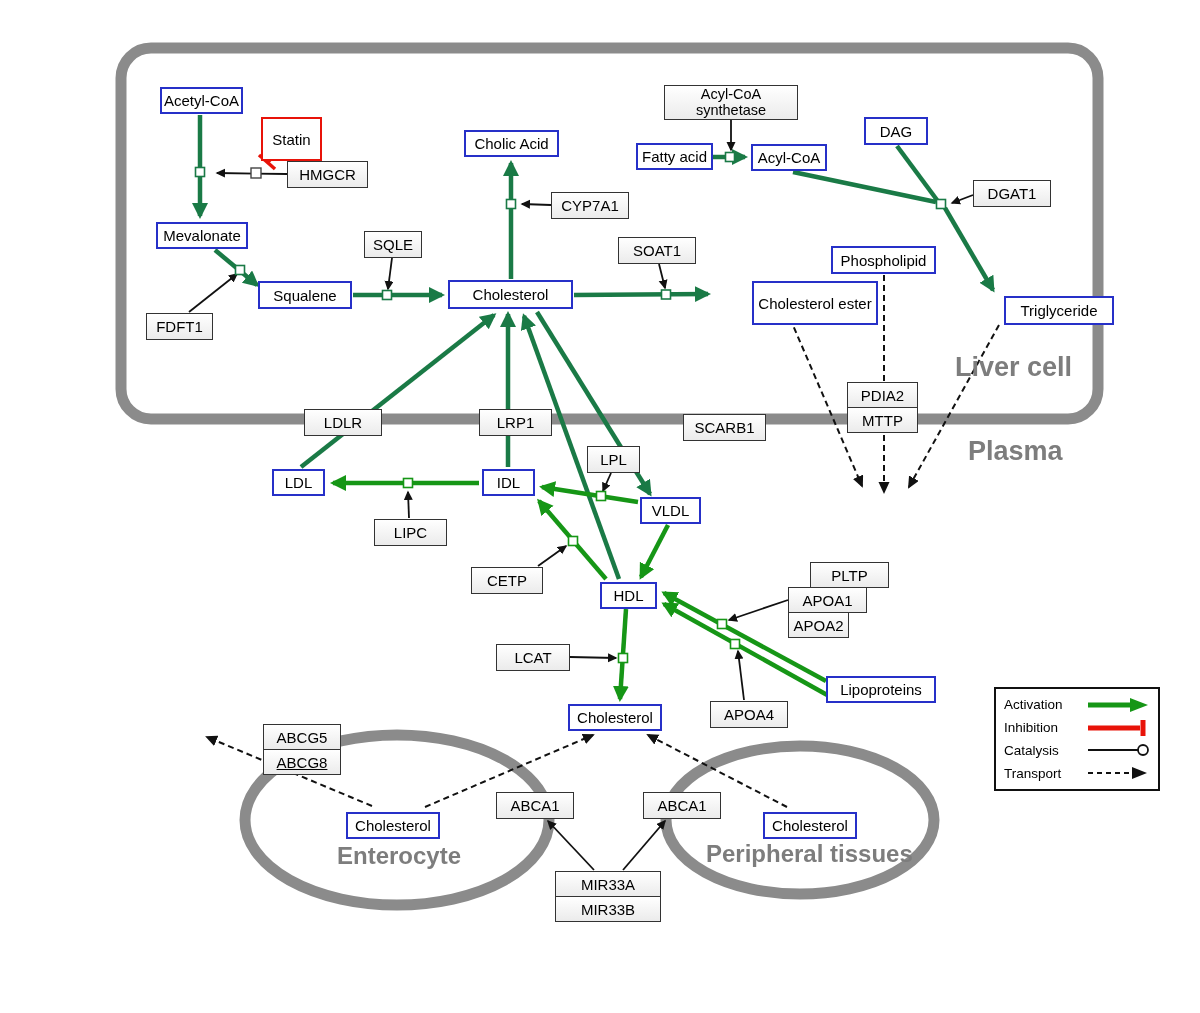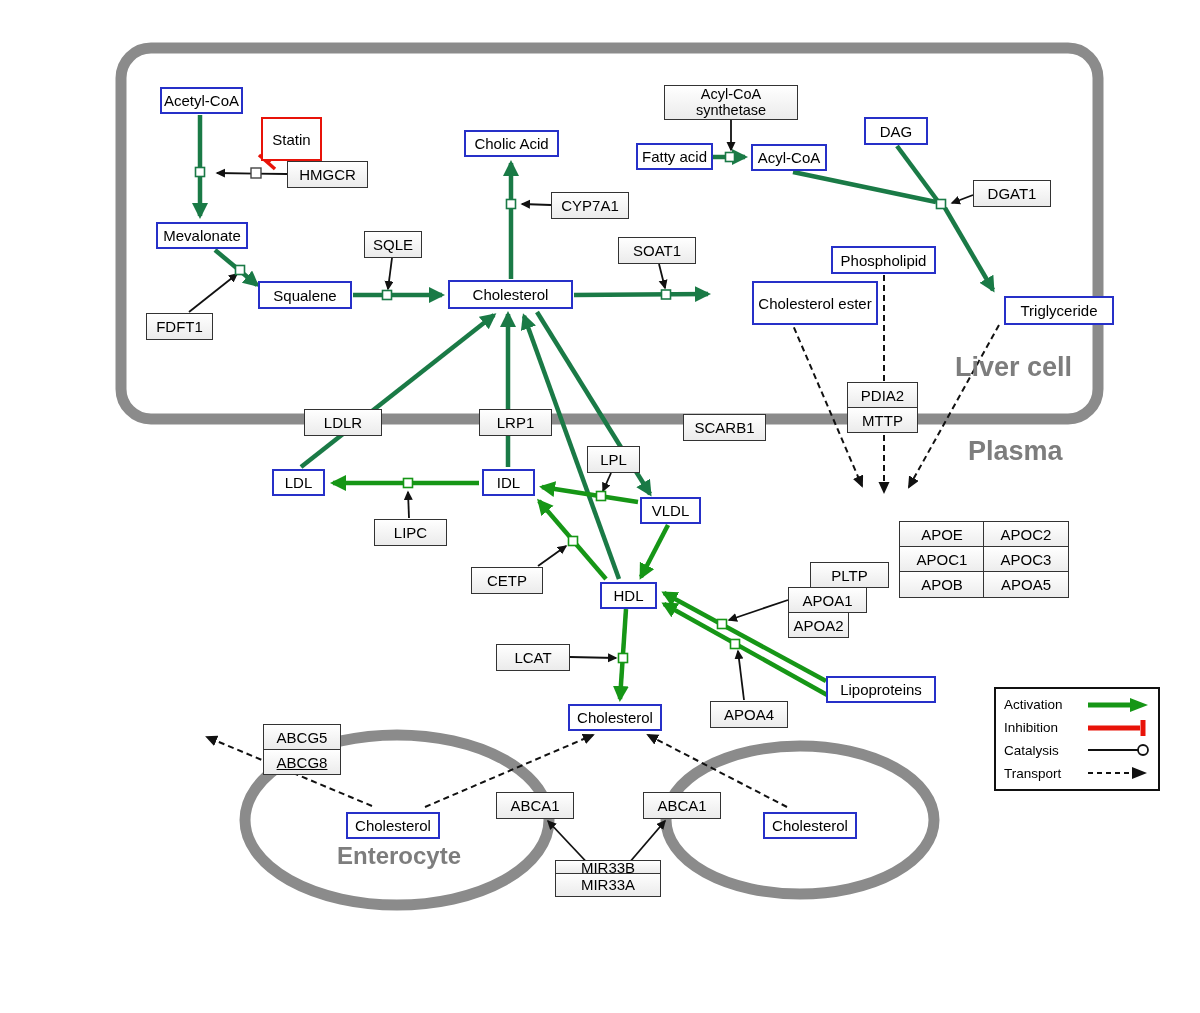--- a/index.html
+++ b/index.html
@@ -125,20 +125,21 @@
     <rect x="717.5" y="619.5" width="9" height="9" fill="#fff" stroke="#169616" stroke-width="1.6"></rect>
     <rect x="730.5" y="639.5" width="9" height="9" fill="#fff" stroke="#169616" stroke-width="1.6"></rect>
     <rect x="618.5" y="653.5" width="9" height="9" fill="#fff" stroke="#169616" stroke-width="1.6"></rect>
     <rect x="251" y="168" width="10" height="10" fill="#fff" stroke="#444" stroke-width="1.4"></rect>
   </g>
 </svg>
 
 <div class="region-label big" style="left:955px;top:352px;">Liver cell</div>
 <div class="region-label big" style="left:968px;top:436px;">Plasma</div>
 <div class="region-label mid" style="left:337px;top:842px;">Enterocyte</div>
+<div class="region-label mid" style="left:706px;top:840px;">Peripheral tissues</div>
 
 <div class="node blue" style="left:160px;top:87px;width:83px;height:27px;">Acetyl-CoA</div>
 <div class="node blue" style="left:156px;top:222px;width:92px;height:27px;">Mevalonate</div>
 <div class="node blue" style="left:258px;top:281px;width:94px;height:28px;">Squalene</div>
 <div class="node blue" style="left:464px;top:130px;width:95px;height:27px;">Cholic Acid</div>
 <div class="node blue" style="left:448px;top:280px;width:125px;height:29px;">Cholesterol</div>
 <div class="node blue" style="left:752px;top:281px;width:126px;height:44px;">Cholesterol ester</div>
 <div class="node blue" style="left:636px;top:143px;width:77px;height:27px;">Fatty acid</div>
 <div class="node blue" style="left:751px;top:144px;width:76px;height:27px;">Acyl-CoA</div>
 <div class="node blue" style="left:864px;top:117px;width:64px;height:28px;">DAG</div>
@@ -173,30 +174,22 @@
 <div class="node enz" style="left:788px;top:562px;width:79px;height:26px;margin-left:22px;">PLTP</div>
 <div class="node enz" style="left:788px;top:587px;width:79px;height:26px;">APOA1</div>
 <div class="node enz" style="left:788px;top:612px;width:61px;height:26px;">APOA2</div>
 <div class="node enz" style="left:496px;top:644px;width:74px;height:27px;">LCAT</div>
 <div class="node enz" style="left:710px;top:701px;width:78px;height:27px;">APOA4</div>
 <div class="node enz" style="left:263px;top:724px;width:78px;height:26px;">ABCG5</div>
 <div class="node enz" style="left:263px;top:749px;width:78px;height:26px;text-decoration:underline;">ABCG8</div>
 <div class="node enz" style="left:496px;top:792px;width:78px;height:27px;">ABCA1</div>
 <div class="node enz" style="left:643px;top:792px;width:78px;height:27px;">ABCA1</div>
 <div class="node enz" style="left:555px;top:871px;width:106px;height:26px;">MIR33A</div>
-<div class="node enz" style="left:555px;top:860px;width:106px;height:14px;">MIR33B</div>
-
-<div class="apo-table">
-  <div class="apo-cell">APOE</div>
-  <div class="apo-cell">APOC2</div>
-  <div class="apo-cell">APOC1</div>
-  <div class="apo-cell">APOC3</div>
-  <div class="apo-cell">APOB</div>
-  <div class="apo-cell">APOA5</div>
-</div>
+<div class="node enz" style="left:555px;top:896px;width:106px;height:26px;">MIR33B</div>
+
 
 <div class="legend">
   <div class="legend-row">
     <span class="legend-label">Activation</span>
     <svg width="64" height="18">
       <line x1="2" y1="9" x2="46" y2="9" stroke="#169616" stroke-width="5"></line>
       <path d="M44,2 L62,9 L44,16 Z" fill="#169616"></path>
     </svg>
   </div>
   <div class="legend-row">

